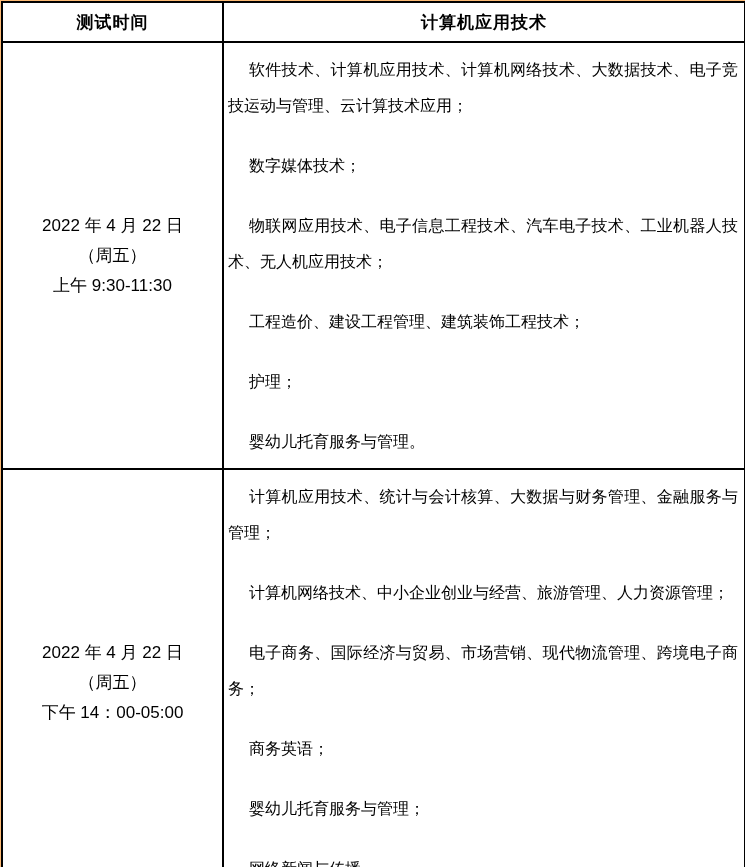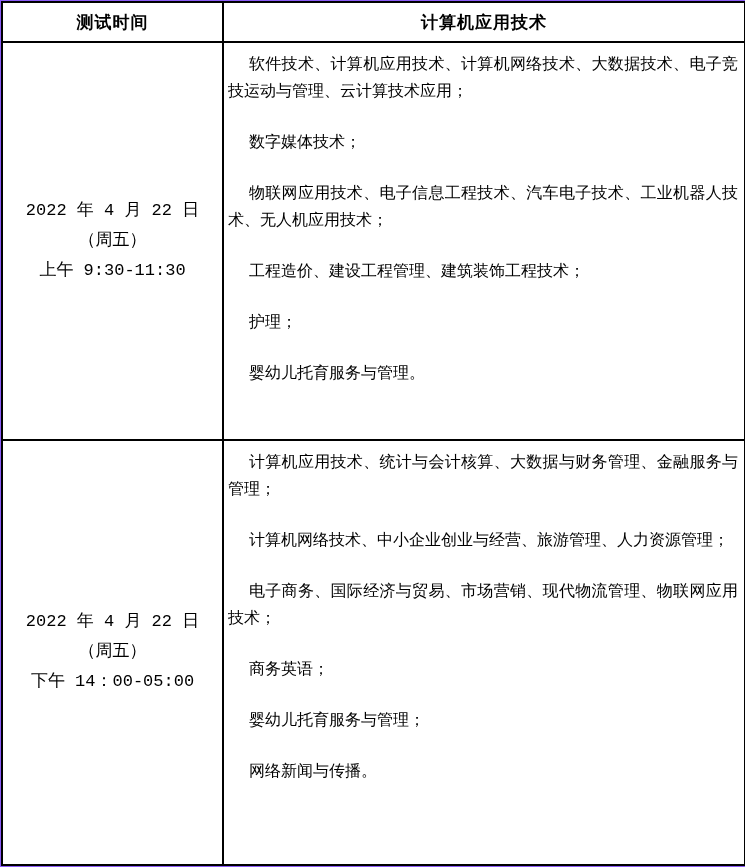--- a/index.html
+++ b/index.html
@@ -4,23 +4,23 @@
 <style>
   html, body {
     margin: 0;
     padding: 0;
     background: #ffffff;
   }
   .page {
     width: 745px;
     height: 867px;
     box-sizing: border-box;
-    background: #8b5cf6;
+    background: #fdba74;
     color: #000000;
-    font-family: Liberation Mono, monospace;
+    font-family: Liberation Sans, sans-serif;
     overflow: hidden;
   }
   table.schedule {
     border-collapse: collapse;
     table-layout: fixed;
     width: 743px;
     height: 865px;
     margin: 1px;
   }
   col.col-time   { width: 221px; }
@@ -59,21 +59,21 @@
     font-size: 16px;
     padding: 9px 6px 8px 4px;
   }
   td.majors-cell.v-center {
     vertical-align: middle;
     padding-top: 0;
     padding-bottom: 0;
   }
   .major-paragraph {
     margin: 0 0 24px 0;
-    line-height: 27px;
+    line-height: 36px;
     text-align: justify;
     text-indent: 21px;
   }
   .major-paragraph:last-child {
     margin-bottom: 0;
   }
 </style>
 </head>
 <body>
 
@@ -107,21 +107,21 @@
       </tr>
       <tr class="row-2">
         <td class="time-cell">
           <div class="time-line">2022 年 4 月 22 日</div>
           <div class="time-line">（周五）</div>
           <div class="time-line">下午 14：00-05:00</div>
         </td>
         <td class="majors-cell">
           <p class="major-paragraph">计算机应用技术、统计与会计核算、大数据与财务管理、金融服务与管理；</p>
           <p class="major-paragraph">计算机网络技术、中小企业创业与经营、旅游管理、人力资源管理；</p>
-          <p class="major-paragraph">电子商务、国际经济与贸易、市场营销、现代物流管理、物联网应用技术；</p>
+          <p class="major-paragraph">电子商务、国际经济与贸易、市场营销、现代物流管理、跨境电子商务；</p>
           <p class="major-paragraph">商务英语；</p>
           <p class="major-paragraph">婴幼儿托育服务与管理；</p>
           <p class="major-paragraph">网络新闻与传播。</p>
         </td>
       </tr>
     </tbody>
   </table>
 </div>
 
 </body></html>

